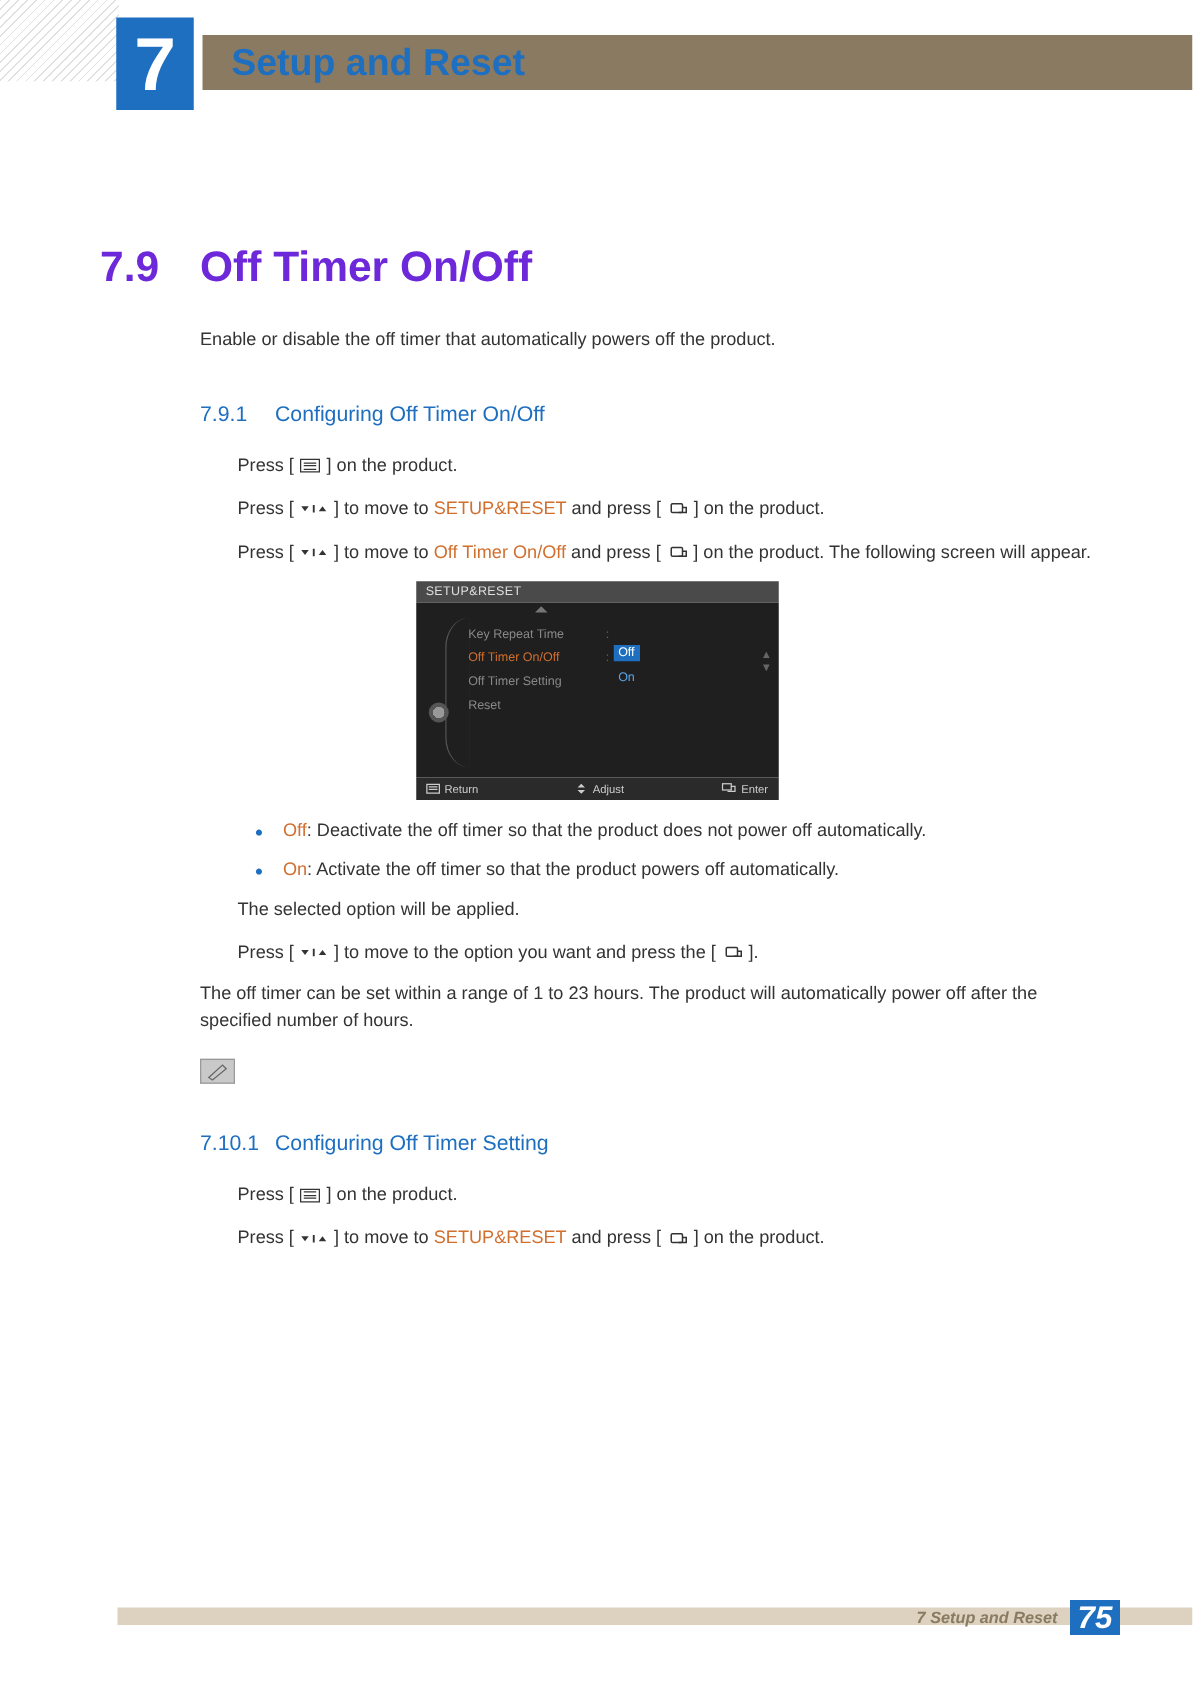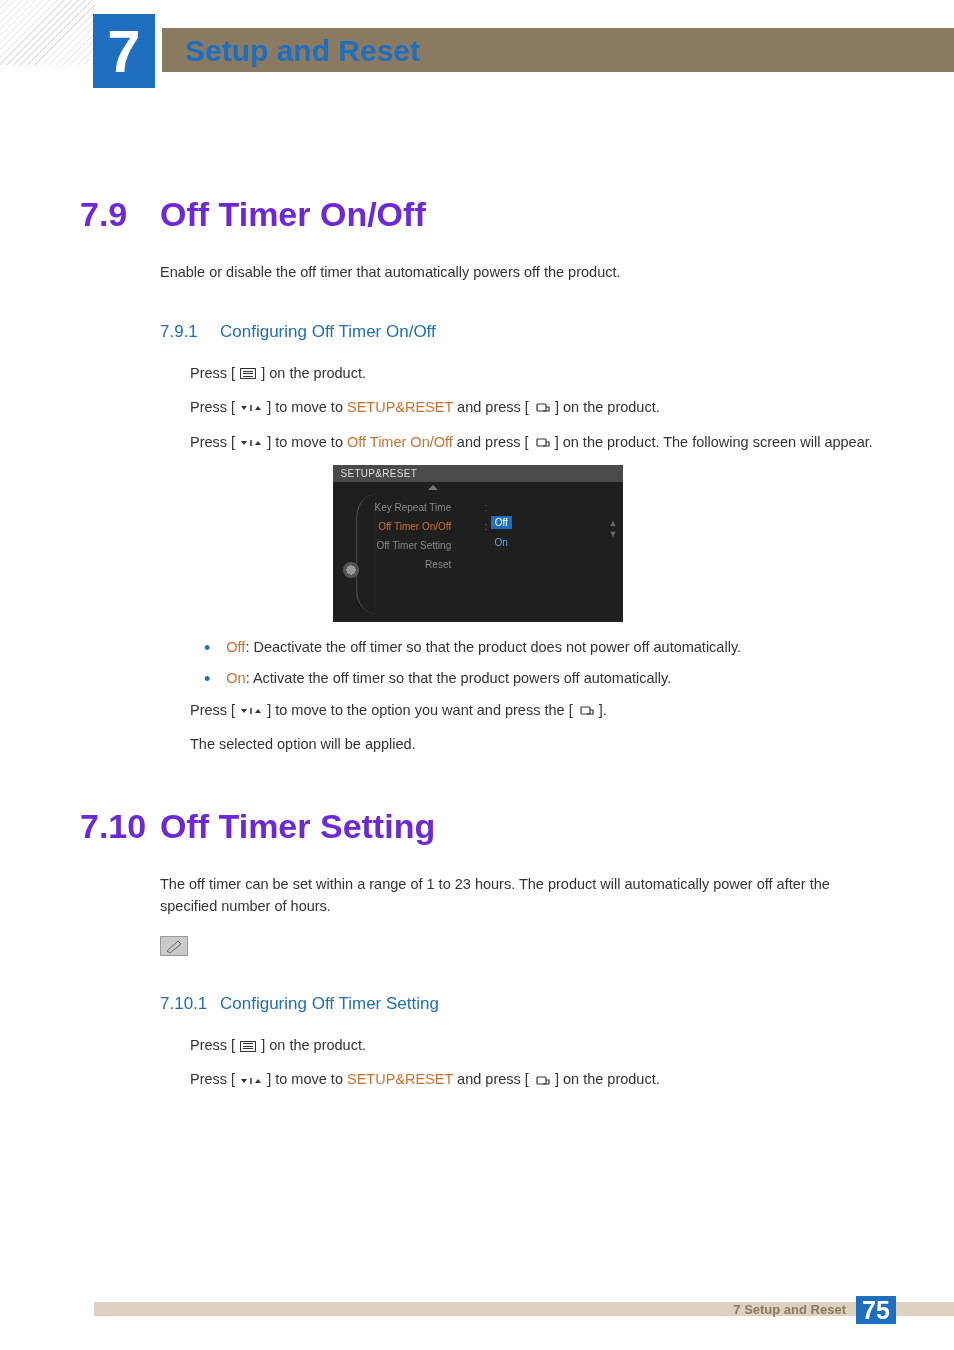--- a/index.html
+++ b/index.html
@@ -137,21 +137,20 @@
     color:#ddd;
     font-size:10px;
     padding:3px 8px;
     letter-spacing:0.3px;
   }
   .osd-body {
     background:#1f1f1f;
     height: 140px;
     position:relative;
     padding-top:6px;
-    text-align:right;
   }
   .osd-arrow-up {
     position:absolute; top:3px; left:95px;
     width:0;height:0;border-left:5px solid transparent;border-right:5px solid transparent;border-bottom:5px solid #777;
   }
   .osd-sidebar-icon {
     position:absolute; left:10px; top:80px;
     width:16px;height:16px;border-radius:50%;
     background:radial-gradient(circle,#999 40%,#555 41%);
   }
@@ -177,24 +176,25 @@
     display:flex;
     justify-content:space-between;
   }
   .osd-footer span { display:flex; align-items:center; gap:4px; }
   .osd-menu-icon-sm { display:inline-block;width:11px;height:8px;border:1px solid #ccc;position:relative;}
   .osd-menu-icon-sm::before{content:"";position:absolute;left:1px;top:1px;width:7px;height:4px;background:linear-gradient(#ccc,#ccc)0 0/7px 1px no-repeat,linear-gradient(#ccc,#ccc)0 2px/7px 1px no-repeat;}
 
   
   .page-footer {
     position:absolute;
-    bottom:20px;
+    bottom:36px;
     left:0;
     width:100%;
     height:28px;
+    font-style:italic;
   }
   .footer-band { position:absolute; left:94px; right:0; top:0; height:14px; background:#dcd2bf;}
   .footer-pagebox { position:absolute; right:58px; top:-6px; width:40px; height:28px; background:#1e6fc0; color:#fff; font-size:25px; font-weight:bold; display:flex;align-items:center;justify-content:center;}
   .footer-label { position:absolute; right:108px; top:0; font-size:13px; color:#8b7a62; font-weight:bold;}
   .colon-col { position:absolute; left:152px; top:16px; font-size:10px; color:#666; line-height:1.9;}
 </style>
 </head>
 <body>
 
 <div class="header-band"></div>
@@ -267,54 +267,70 @@
         <div>Off Timer Setting</div>
         <div>Reset</div>
       </div>
       <div class="colon-col">:<br>:</div>
       <div class="osd-values">
         <span class="osd-opt-sel">Off</span>
         <span class="osd-opt-on">On</span>
       </div>
       <div class="osd-arrows-right">▲<br>▼</div>
     </div>
+    <div class="osd-footer">
+      <span>
+          <span class="osd-menu-icon-sm"></span>
+          <span>Return</span>
+        </span>
+      <span>
+          <svg width="10" height="10" viewBox="0 0 10 10">
+            <path d="M5 1 L2 4 L8 4 Z M5 9 L2 6 L8 6 Z" fill="#ccc"></path>
+          </svg>
+          <span>Adjust</span>
+        </span>
+      <span>
+          <svg width="12" height="10" viewBox="0 0 12 10">
+            <rect x="1" y="1" width="7" height="5" fill="none" stroke="#ccc"></rect>
+            <path d="M8 3 L11 3 L11 7 L5 7" fill="none" stroke="#ccc"></path>
+          </svg>
+          <span>Enter</span>
+        </span>
+    </div>
   </div>
 
   <div class="bullet-list">
     <div class="bullet-item">
       <span class="bullet-dot">•</span>
       <span><span class="hl">Off</span><span>: Deactivate the off timer so that the product does not power off automatically.</span></span>
     </div>
     <div class="bullet-item">
       <span class="bullet-dot">•</span>
       <span><span class="hl">On</span><span>: Activate the off timer so that the product powers off automatically.</span></span>
     </div>
   </div>
 
   <div class="step-indent">
+    <p class="step">The selected option will be applied.</p>
     <p class="step">
       <span>Press [</span>
       <svg class="icon-inline" width="22" height="12" viewBox="0 0 22 12">
           <path d="M4 8 L1 4 L7 4 Z" fill="#333"></path>
           <path d="M11 3 L11 9" stroke="#333" stroke-width="1.5"></path>
           <path d="M18 4 L15 8 L21 8 Z" fill="#333"></path>
         </svg>
       <span>] to move to the option you want and press the [</span>
       <svg class="icon-inline" width="16" height="12" viewBox="0 0 16 12">
           <rect x="3" y="2" width="9" height="7" rx="1" fill="none" stroke="#333" stroke-width="1.2"></rect>
           <path d="M12 5 L15 5 L15 9 L9 9" fill="none" stroke="#333" stroke-width="1.2"></path>
         </svg>
       <span>].</span>
     </p>
-    <p class="step">The selected option will be applied.</p>
-  </div>
-
-  <div class="h1" style="margin-top:52px">
-    <span class="num">7.10</span><span>Off Timer Setting</span>
-  </div>
+  </div>
+
 
   <div class="body-indent">
     <p class="body-text">The off timer can be set within a range of 1 to 23 hours. The product will automatically power off after the specified number of hours.</p>
   </div>
 
   <div class="note-row">
     <div class="note-icon">
       <svg width="22" height="16" viewBox="0 0 22 16">
           <path d="M3 13 L14 3 L17 6 L6 15 Z" fill="none" stroke="#666" stroke-width="1"></path>
         </svg>

